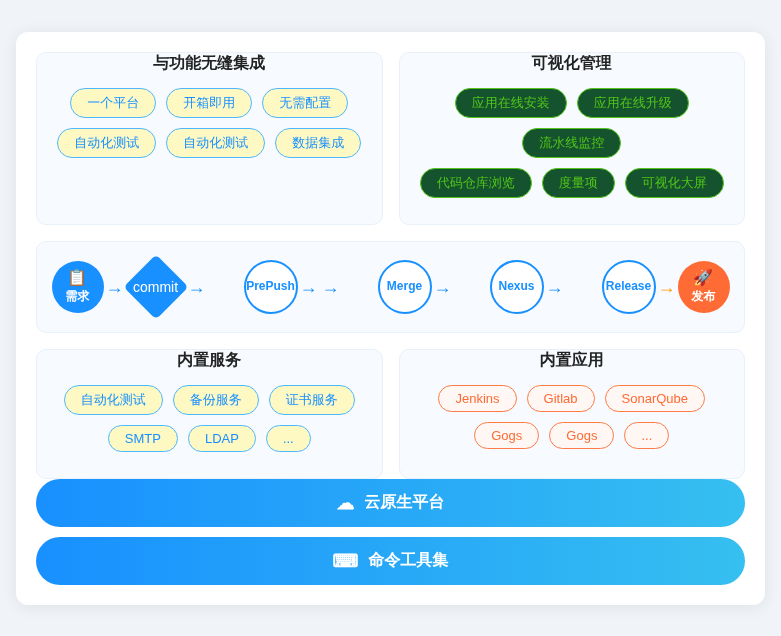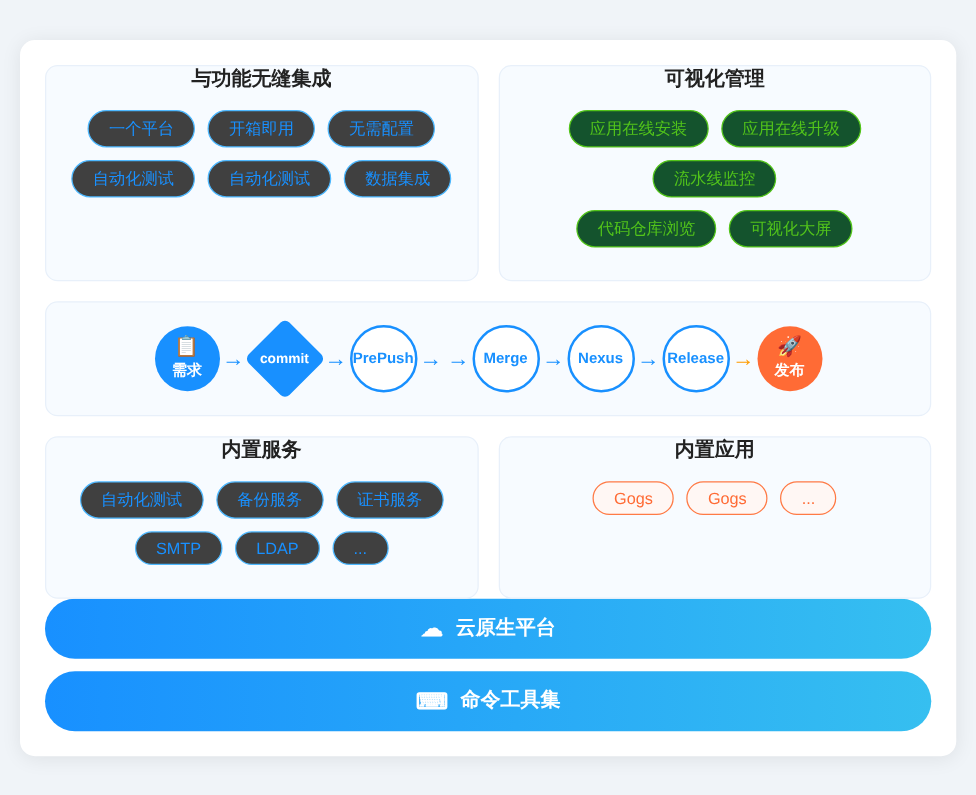--- a/index.html
+++ b/index.html
@@ -50,21 +50,21 @@
     .tag {
       border-radius: 20px;
       padding: 5px 16px;
       font-size: 13px;
       font-weight: 500;
       white-space: nowrap;
     }
     .tag-blue {
       border: 1.5px solid #4db8ff;
       color: #1890ff;
-      background: #404040;
+      background: #fef9c3;
     }
     .tag-green {
       border: 1.5px solid #52c41a;
       color: #52c41a;
       background: #14532d;
     }
 
     
     .pipeline-section {
       background: #f7fbff;
@@ -106,20 +106,21 @@
       width: 54px;
       height: 54px;
       border-radius: 50%;
       border: 2.5px solid #1890ff;
       background: #fff;
       color: #1890ff;
       font-size: 12px;
       font-weight: bold;
       text-align: center;
       line-height: 1.4;
+      margin-left: 36px;
     }
     .pipe-arrow {
       color: #1890ff;
       font-size: 18px;
       margin: 0 2px;
       line-height: 1;
     }
 
     
     .bottom-panels {
@@ -177,39 +178,40 @@
 
     <div class="panel">
       <div class="panel-title">可视化管理</div>
       <div class="tags-row">
         <span class="tag tag-green">应用在线安装</span>
         <span class="tag tag-green">应用在线升级</span>
         <span class="tag tag-green">流水线监控</span>
       </div>
       <div class="tags-row">
         <span class="tag tag-green">代码仓库浏览</span>
+        <span class="tag tag-green">度量项</span>
         <span class="tag tag-green">可视化大屏</span>
       </div>
     </div>
   </div>
 
   <div class="pipeline-section">
 
     <div class="pipe-item">
       <div class="pipe-node blue">
         <span style="font-size:16px;">📋</span>
         <span style="font-size:12px;">需求</span>
       </div>
     </div>
     <span class="pipe-arrow">→</span>
 
     <div class="pipe-item" style="display:flex;align-items:center;">
       <div style="position:relative;width:60px;height:52px;display:flex;align-items:center;justify-content:center;">
         <div style="width:46px;height:46px;background:#1890ff;transform:rotate(45deg);border-radius:5px;"></div>
-        <span style="position:absolute;color:#fff;font-size:11px;font-weight:bold;">commit</span>
+        <span style="position:absolute;color:#fff;font-size:14px;font-weight:normal;">commit</span>
       </div>
     </div>
     <span class="pipe-arrow">→</span>
 
     <div class="pipe-item">
       <div class="pipe-node-circle">
         <span>PrePush</span>
       </div>
     </div>
     <span class="pipe-arrow">→</span>
@@ -256,20 +258,25 @@
       </div>
       <div class="tags-row">
         <span class="tag tag-blue">SMTP</span>
         <span class="tag tag-blue">LDAP</span>
         <span class="tag tag-blue">...</span>
       </div>
     </div>
 
     <div class="panel">
       <div class="panel-title">内置应用</div>
+      <div class="tags-row">
+        <span class="tag tag-red">Jenkins</span>
+        <span class="tag tag-red">Gitlab</span>
+        <span class="tag tag-red">SonarQube</span>
+      </div>
       <div class="tags-row">
         <span class="tag tag-red">Gogs</span>
         <span class="tag tag-red">Gogs</span>
         <span class="tag tag-red">...</span>
       </div>
     </div>
   </div>
 
   <button class="btn-full">
     <span class="btn-icon">☁</span>

